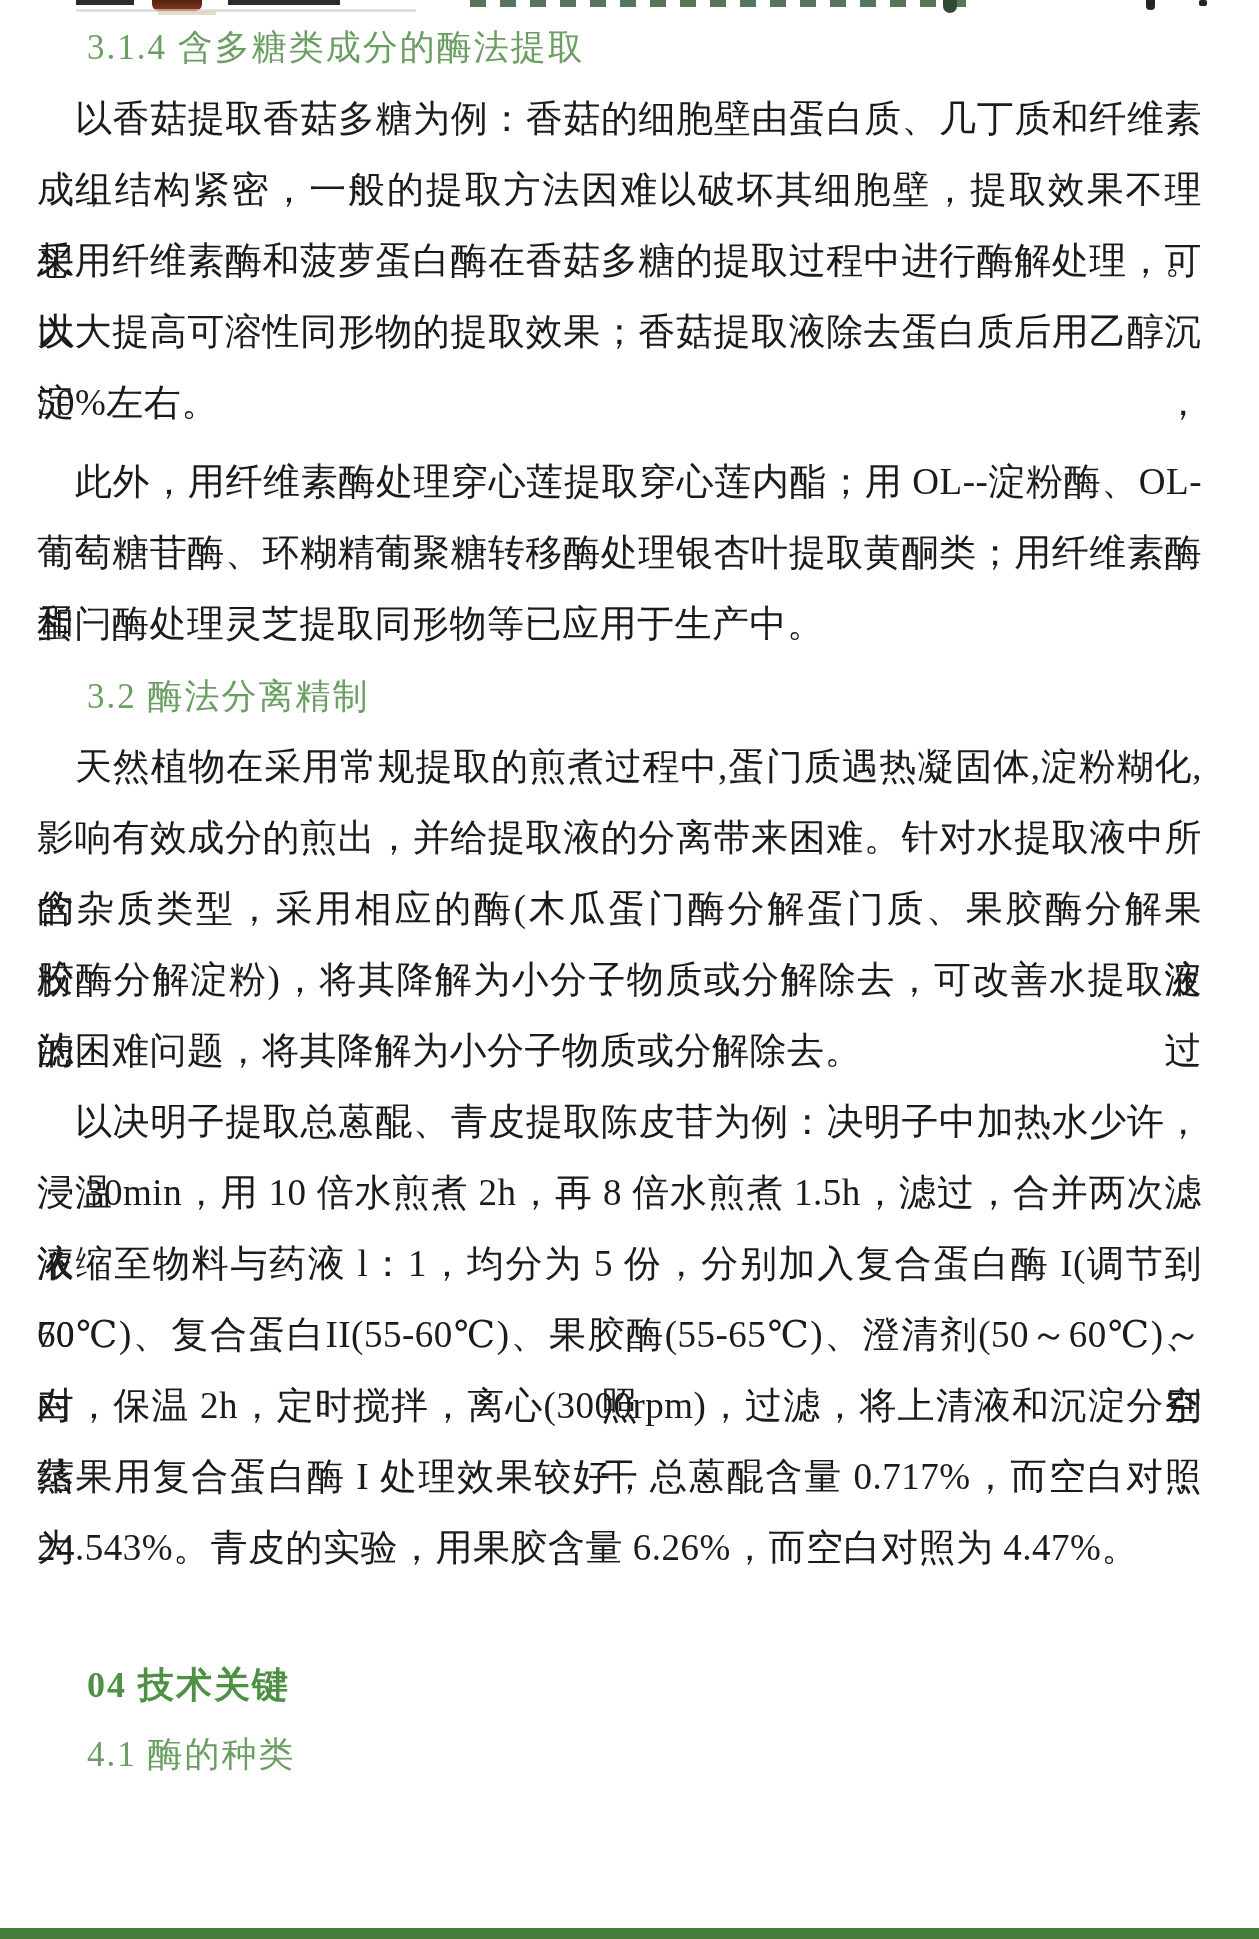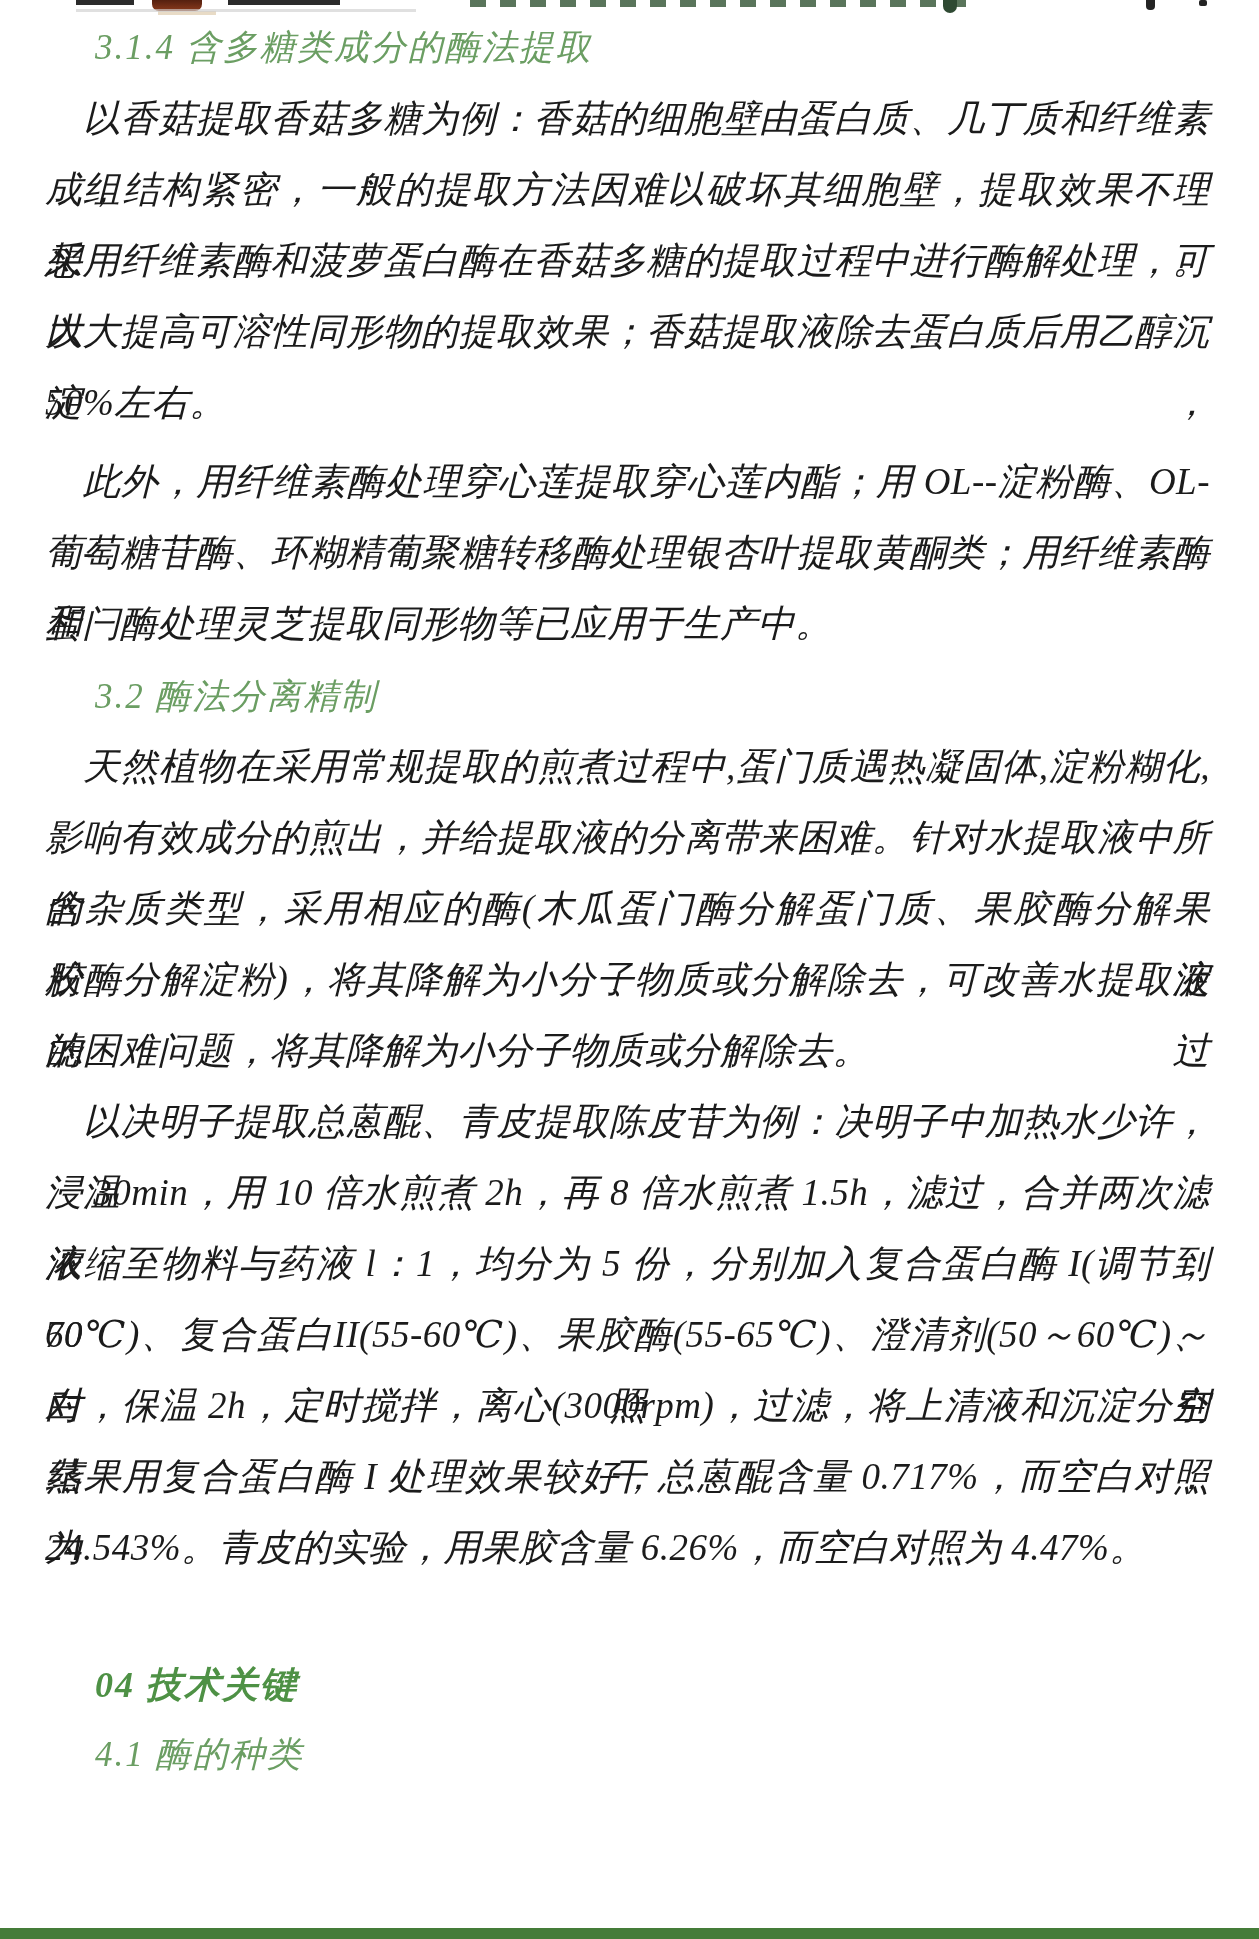--- a/index.html
+++ b/index.html
@@ -21,21 +21,21 @@
   .frag-tan     { left: 158px; top: 11px; width: 58px; height: 4px; background: #d8c3a0; opacity: .6; }
   .frag-black-2 { left: 228px; top: 0; width: 112px; height: 5px;  background: #2b2b2b; }
   .frag-grayline{ left: 76px;  top: 9px; width: 340px; height: 3px; background: #cfcfcf; opacity: .65; }
   .frag-greentext { left: 470px; top: 0; width: 510px; height: 7px;
     background: repeating-linear-gradient(90deg, #3c5c3e 0 16px, transparent 16px 30px); opacity: .85; }
   .frag-descender { left: 943px; top: 0; width: 14px; height: 13px; background: #2f4a33; border-radius: 0 0 7px 7px; }
   .frag-comma   { left: 1146px; top: 0; width: 9px; height: 10px; background: #242424; border-radius: 0 0 4px 4px; }
   .frag-dot     { left: 1199px; top: 0; width: 8px; height: 6px; background: #242424; border-radius: 2px; }
 
   
-  .doc { position: absolute; left: 45px; top: 0; width: 1165px; font-style: italic; }
+  .doc { position: absolute; left: 37px; top: 0; width: 1165px; }
 
   .h-green {
     color: #6b9e63;
     font-size: 35px;
     line-height: 44px;
     letter-spacing: 2px;
     padding-left: 50px;
   }
   #h314 { margin: 26px 0 13px 0; }
   #h32  { margin: 16px 0 12px 0; }

